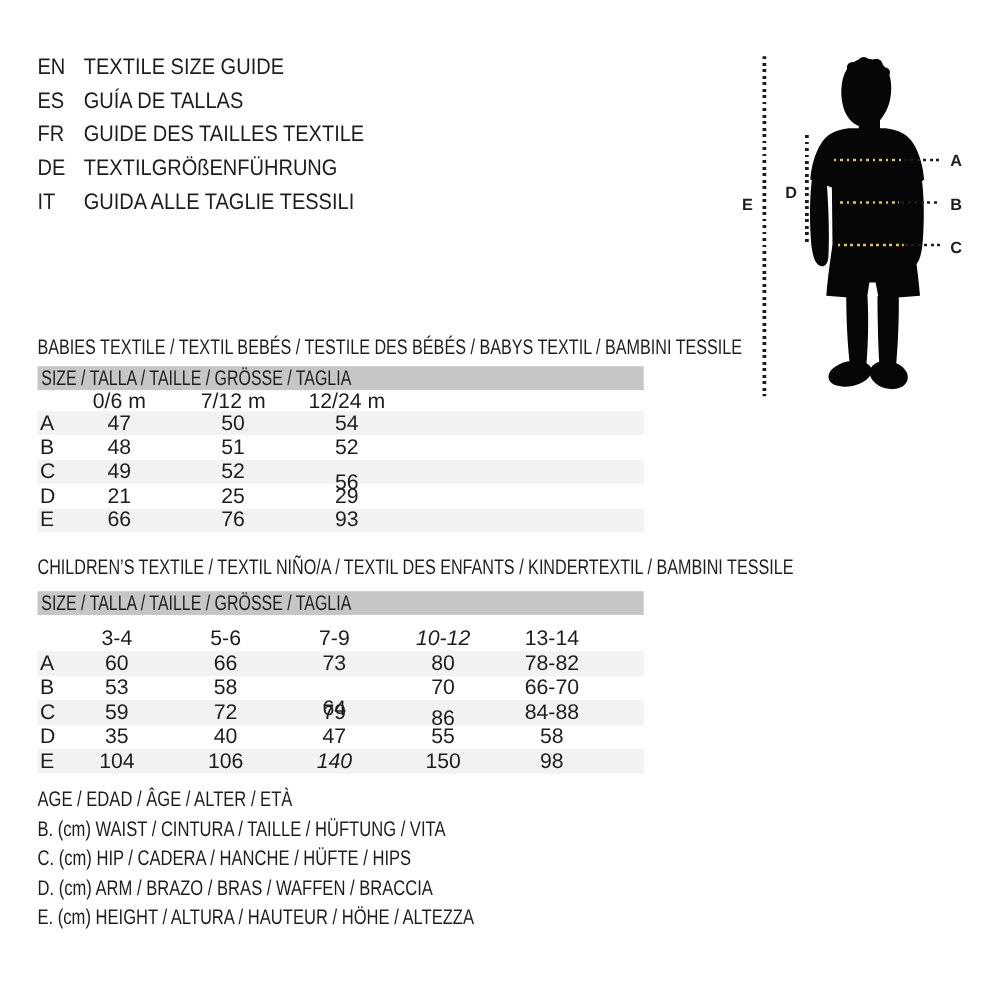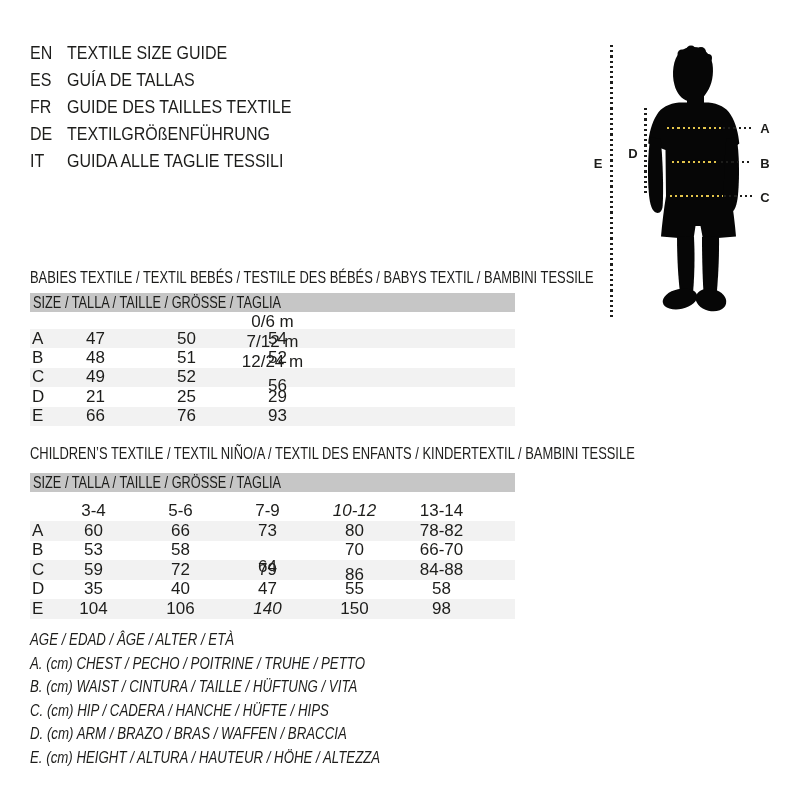--- a/index.html
+++ b/index.html
@@ -27,26 +27,26 @@
   .bar{
     background:var(--bar,#c6c6c6);width:485px;height:19px;line-height:19px;
     padding-left:3px;box-sizing:border-box;font-size:17px;
   }
   .table{width:485px;}
   .trow{display:flex;align-items:center;}
   .shaded{background:var(--shade,#f2f2f2);}
   .tlabel{width:20px;padding-left:2px;box-sizing:border-box;font-size:17px;flex:0 0 auto;}
   .tcol{text-align:center;font-size:17px;flex:0 0 auto;}
   .babies-table .trow{height:19.4px;}
-  .babies-table .thead-row{height:17px;flex-direction:column;}
+  .babies-table .thead-row{height:17px;}
   .children-table .trow{height:19.5px;}
   .children-table .thead-row{height:20px;}
 
   
-  .legend-line{height:23.5px;line-height:23.5px;font-size:17px;font-style:italic;}
+  .legend-line{height:23.5px;line-height:23.5px;font-size:17px;}
 
   
   .dots-h{position:absolute;height:2.6px;}
   .dots-yellow{background-image:repeating-linear-gradient(90deg,var(--dot,#e2c44a) 0 2.2px,transparent 2.2px 5.2px);}
   .dots-dark{background-image:repeating-linear-gradient(90deg,var(--text,#1d1d1b) 0 2.2px,transparent 2.2px 5.2px);}
   .dots-v{position:absolute;width:2.6px;background-image:repeating-linear-gradient(180deg,var(--text,#1d1d1b) 0 2.2px,transparent 2.2px 5.2px);}
   .fig-label{position:absolute;font-weight:bold;font-size:13px;width:16px;height:18px;line-height:18px;text-align:center;}
 </style>
 </head>
 <body>
@@ -204,20 +204,19 @@
         <div class="tcol" style="width: 87px;">104</div>
         <div class="tcol" style="width: 87px;">106</div>
         <div class="tcol" style="width: 87px; font-style: italic;">140</div>
         <div class="tcol" style="width: 87px;">150</div>
         <div class="tcol" style="width: 87px;">98</div>
       </div>
     </div>
 
   <div class="abs" style="left:30px;top:628px">
     <div class="legend-line"><span class="cond sx78">AGE / EDAD / ÂGE / ALTER / ETÀ</span></div>
-    <div class="legend-line"><span class="cond sx78">A. (cm) CHEST / PECHO / POITRINE / TRUHE / PETTO</span></div>
     <div class="legend-line"><span class="cond sx78">B. (cm) WAIST / CINTURA / TAILLE / HÜFTUNG / VITA</span></div>
     <div class="legend-line"><span class="cond sx78">C. (cm) HIP / CADERA / HANCHE / HÜFTE / HIPS</span></div>
     <div class="legend-line"><span class="cond sx78">D. (cm) ARM / BRAZO / BRAS / WAFFEN / BRACCIA</span></div>
     <div class="legend-line"><span class="cond sx78">E. (cm) HEIGHT / ALTURA / HAUTEUR / HÖHE / ALTEZZA</span></div>
   </div>
 
 </div>
 
 </body></html>

